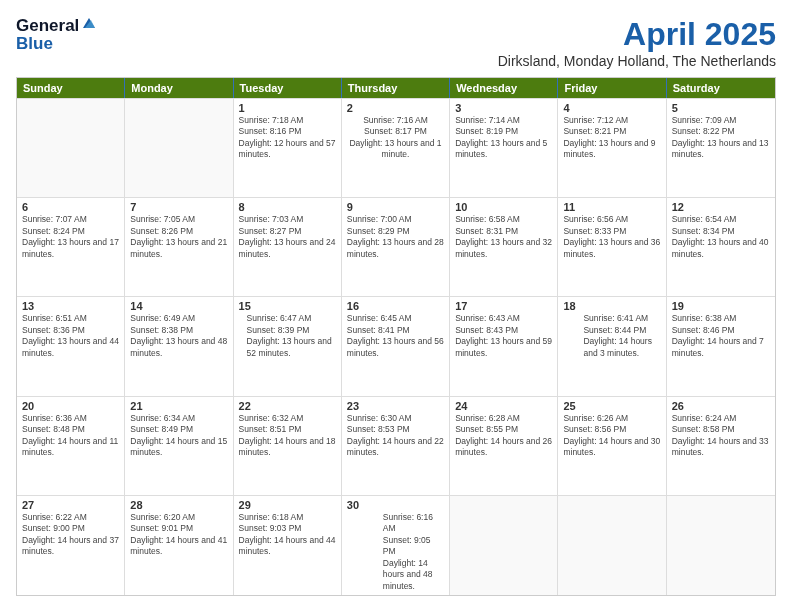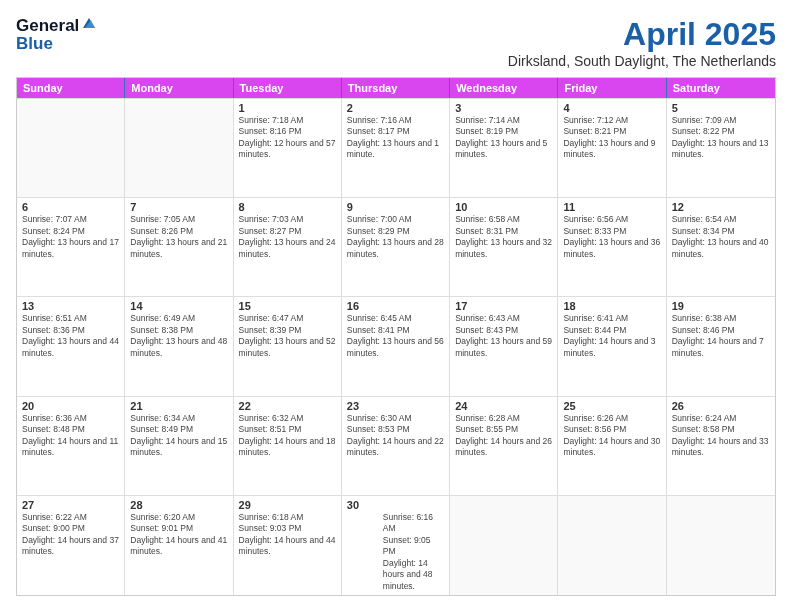--- a/index.html
+++ b/index.html
@@ -43,21 +43,21 @@
     }
     .calendar {
       flex: 1;
       display: flex;
       flex-direction: column;
       border: 1px solid #ccc;
     }
     .cal-header {
       display: grid;
       grid-template-columns: repeat(7, 1fr);
-      background: #d946ef;
+      background: #4d7c0f;
     }
     .cal-header-cell {
       color: #fff;
       font-size: 11px;
       font-weight: bold;
       padding: 4px 6px;
       border-right: 1px solid #3370b8;
     }
     .cal-header-cell:last-child { border-right: none; }
     .cal-body {
@@ -106,21 +106,21 @@
           <svg width="16" height="16" viewBox="0 0 16 16" style="margin-left:2px;margin-top:-4px;">
             <polygon points="2,12 8,2 14,12" fill="#1a5fa8"></polygon>
             <polygon points="4,12 10,4 14,12" fill="#4a9fd4" opacity="0.7"></polygon>
           </svg>
         </div>
         <div class="logo-blue" style="font-size:17px;font-weight:bold;color:#1a5fa8;margin-top:-2px;">Blue</div>
       </div>
     </div>
     <div class="title-block">
       <div class="month-title">April 2025</div>
-      <div class="location-title">Dirksland, South Daylight, The Netherlands</div>
+      <div class="location-title">Dirksland, Monday Holland, The Netherlands</div>
     </div>
   </div>
 
   <div class="calendar">
     <div class="cal-header" id="cal-header">
         <div class="cal-header-cell">Sunday</div>
         <div class="cal-header-cell">Monday</div>
         <div class="cal-header-cell">Tuesday</div>
         <div class="cal-header-cell">Thursday</div>
         <div class="cal-header-cell">Wednesday</div>
@@ -132,21 +132,21 @@
           <div class="cal-cell empty"></div>
           <div class="cal-cell empty"></div>
           <div class="cal-cell">
             <span class="day-num">1</span>
             <div class="cell-text" style="white-space: pre-line;">Sunrise: 7:18 AM
 Sunset: 8:16 PM
 Daylight: 12 hours and 57 minutes.</div>
           </div>
           <div class="cal-cell">
             <span class="day-num">2</span>
-            <div class="cell-text" style="white-space: pre-line;">Sunrise: 7:16 AM
+            <div class="cell-text" style="white-space: pre-line; text-align: center;">Sunrise: 7:16 AM
 Sunset: 8:17 PM
 Daylight: 13 hours and 1 minute.</div>
           </div>
           <div class="cal-cell">
             <span class="day-num">3</span>
             <div class="cell-text" style="white-space: pre-line;">Sunrise: 7:14 AM
 Sunset: 8:19 PM
 Daylight: 13 hours and 5 minutes.</div>
           </div>
           <div class="cal-cell">
@@ -214,39 +214,39 @@
 Daylight: 13 hours and 44 minutes.</div>
           </div>
           <div class="cal-cell">
             <span class="day-num">14</span>
             <div class="cell-text" style="white-space: pre-line;">Sunrise: 6:49 AM
 Sunset: 8:38 PM
 Daylight: 13 hours and 48 minutes.</div>
           </div>
           <div class="cal-cell">
             <span class="day-num">15</span>
-            <div class="cell-text" style="white-space: pre-line;">Sunrise: 6:47 AM
+            <div class="cell-text" style="white-space: pre-line; margin-left: 8px;">Sunrise: 6:47 AM
 Sunset: 8:39 PM
 Daylight: 13 hours and 52 minutes.</div>
           </div>
           <div class="cal-cell">
             <span class="day-num">16</span>
             <div class="cell-text" style="white-space: pre-line;">Sunrise: 6:45 AM
 Sunset: 8:41 PM
 Daylight: 13 hours and 56 minutes.</div>
           </div>
           <div class="cal-cell">
             <span class="day-num">17</span>
             <div class="cell-text" style="white-space: pre-line;">Sunrise: 6:43 AM
 Sunset: 8:43 PM
 Daylight: 13 hours and 59 minutes.</div>
           </div>
           <div class="cal-cell">
             <span class="day-num">18</span>
-            <div class="cell-text" style="white-space: pre-line;">Sunrise: 6:41 AM
+            <div class="cell-text" style="white-space: pre-line; margin-left: 20px;">Sunrise: 6:41 AM
 Sunset: 8:44 PM
 Daylight: 14 hours and 3 minutes.</div>
           </div>
           <div class="cal-cell">
             <span class="day-num">19</span>
             <div class="cell-text" style="white-space: pre-line;">Sunrise: 6:38 AM
 Sunset: 8:46 PM
 Daylight: 14 hours and 7 minutes.</div>
           </div>
         </div>

